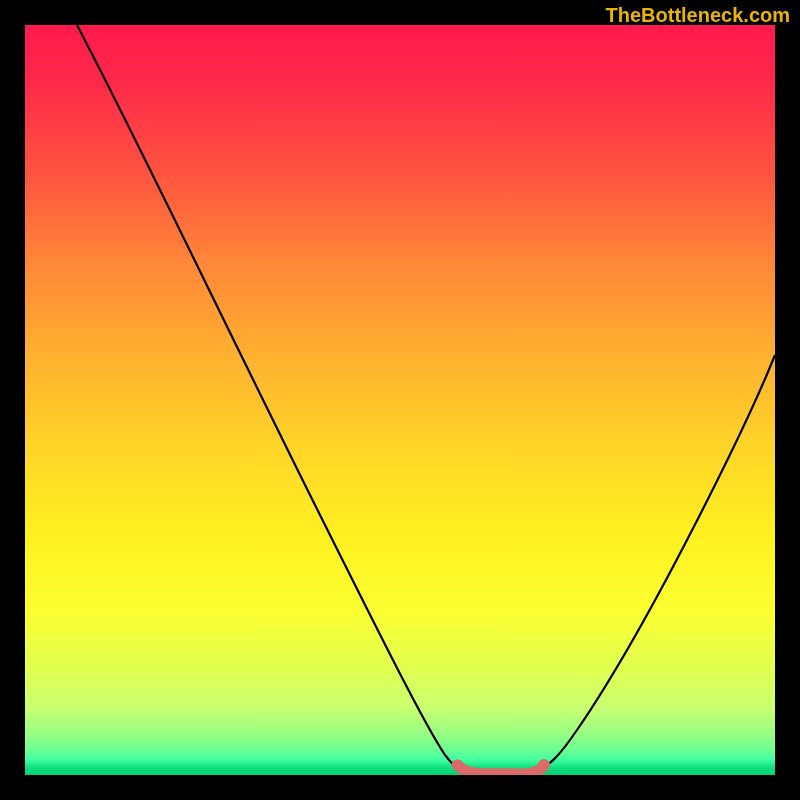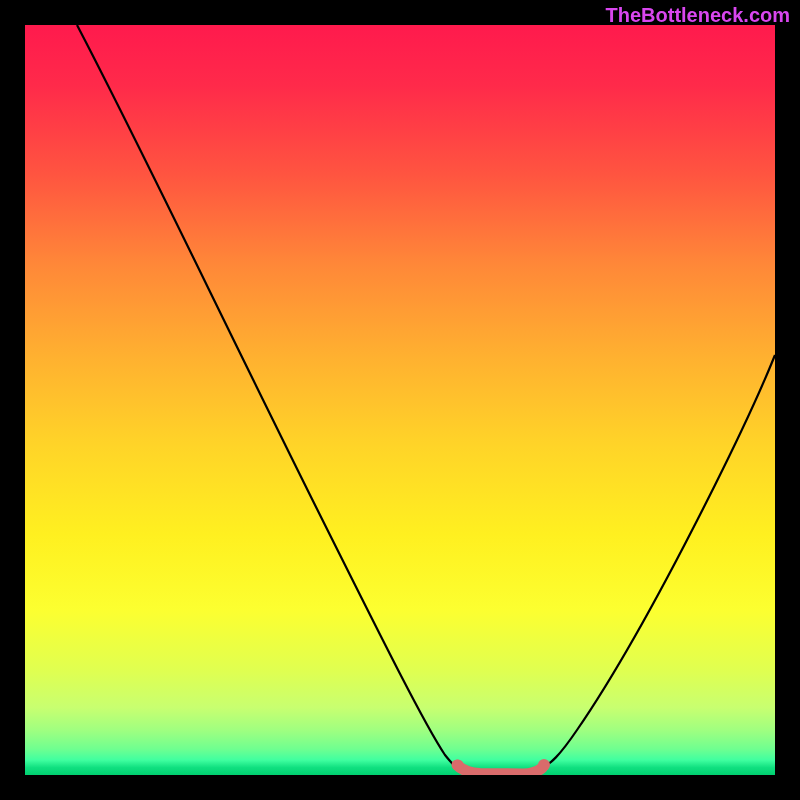--- a/index.html
+++ b/index.html
@@ -8,21 +8,21 @@
     height: 800px;
     background: #000;
     position: relative;
     font-family: Arial, sans-serif;
     overflow: hidden;
   }
   .watermark {
     position: absolute;
     top: 4px;
     right: 10px;
-    color: #d946ef;
+    color: #eab308;
     font-size: 20px;
     font-weight: bold;
     z-index: 10;
   }
   .plot-area {
     position: absolute;
     left: 25px;
     top: 25px;
     width: 750px;
     height: 750px;

